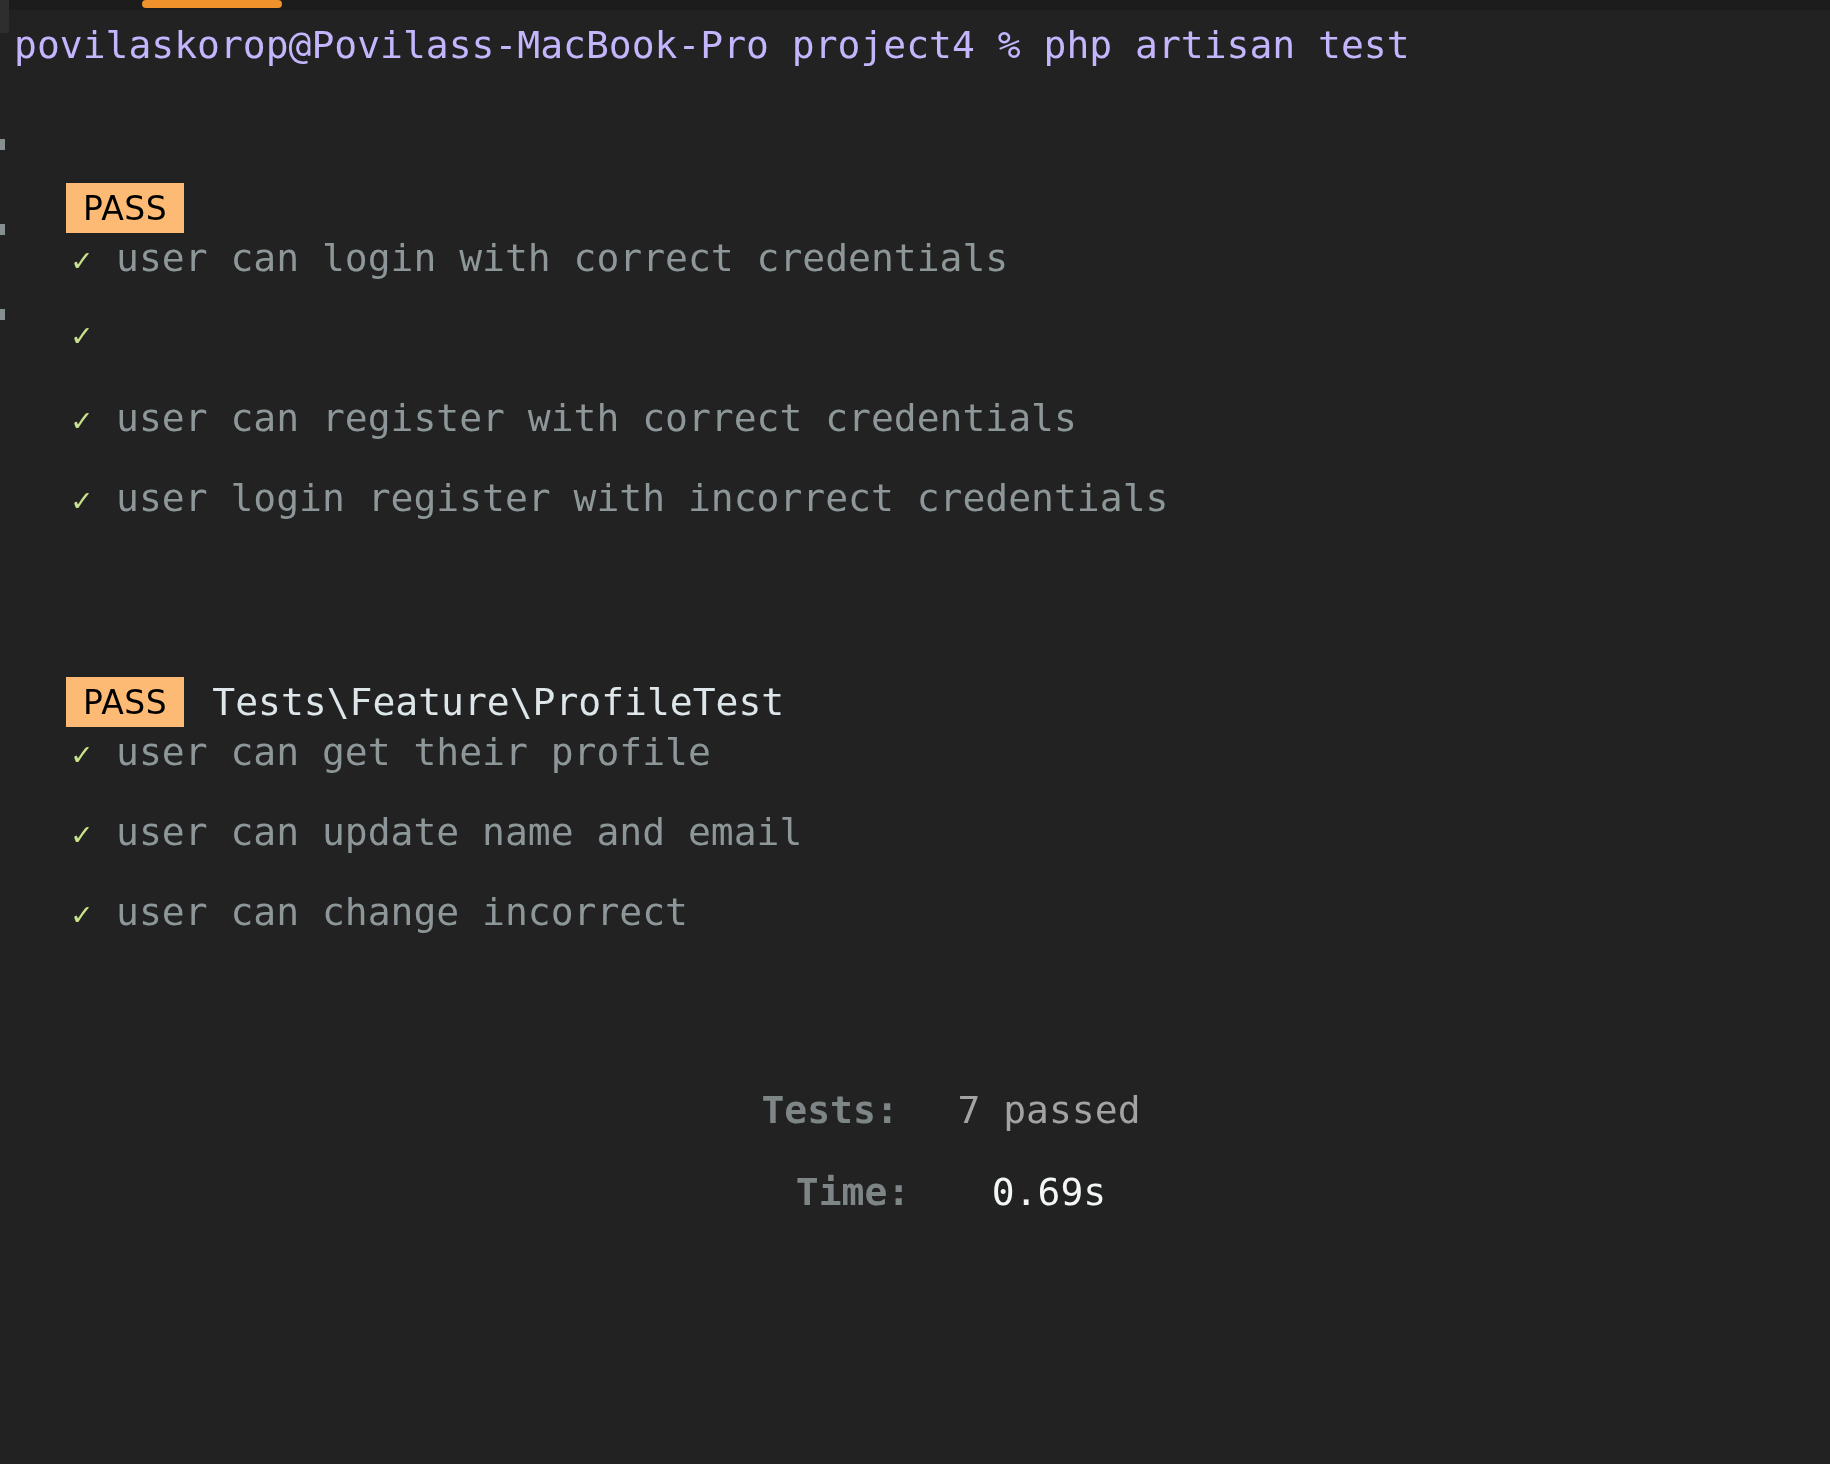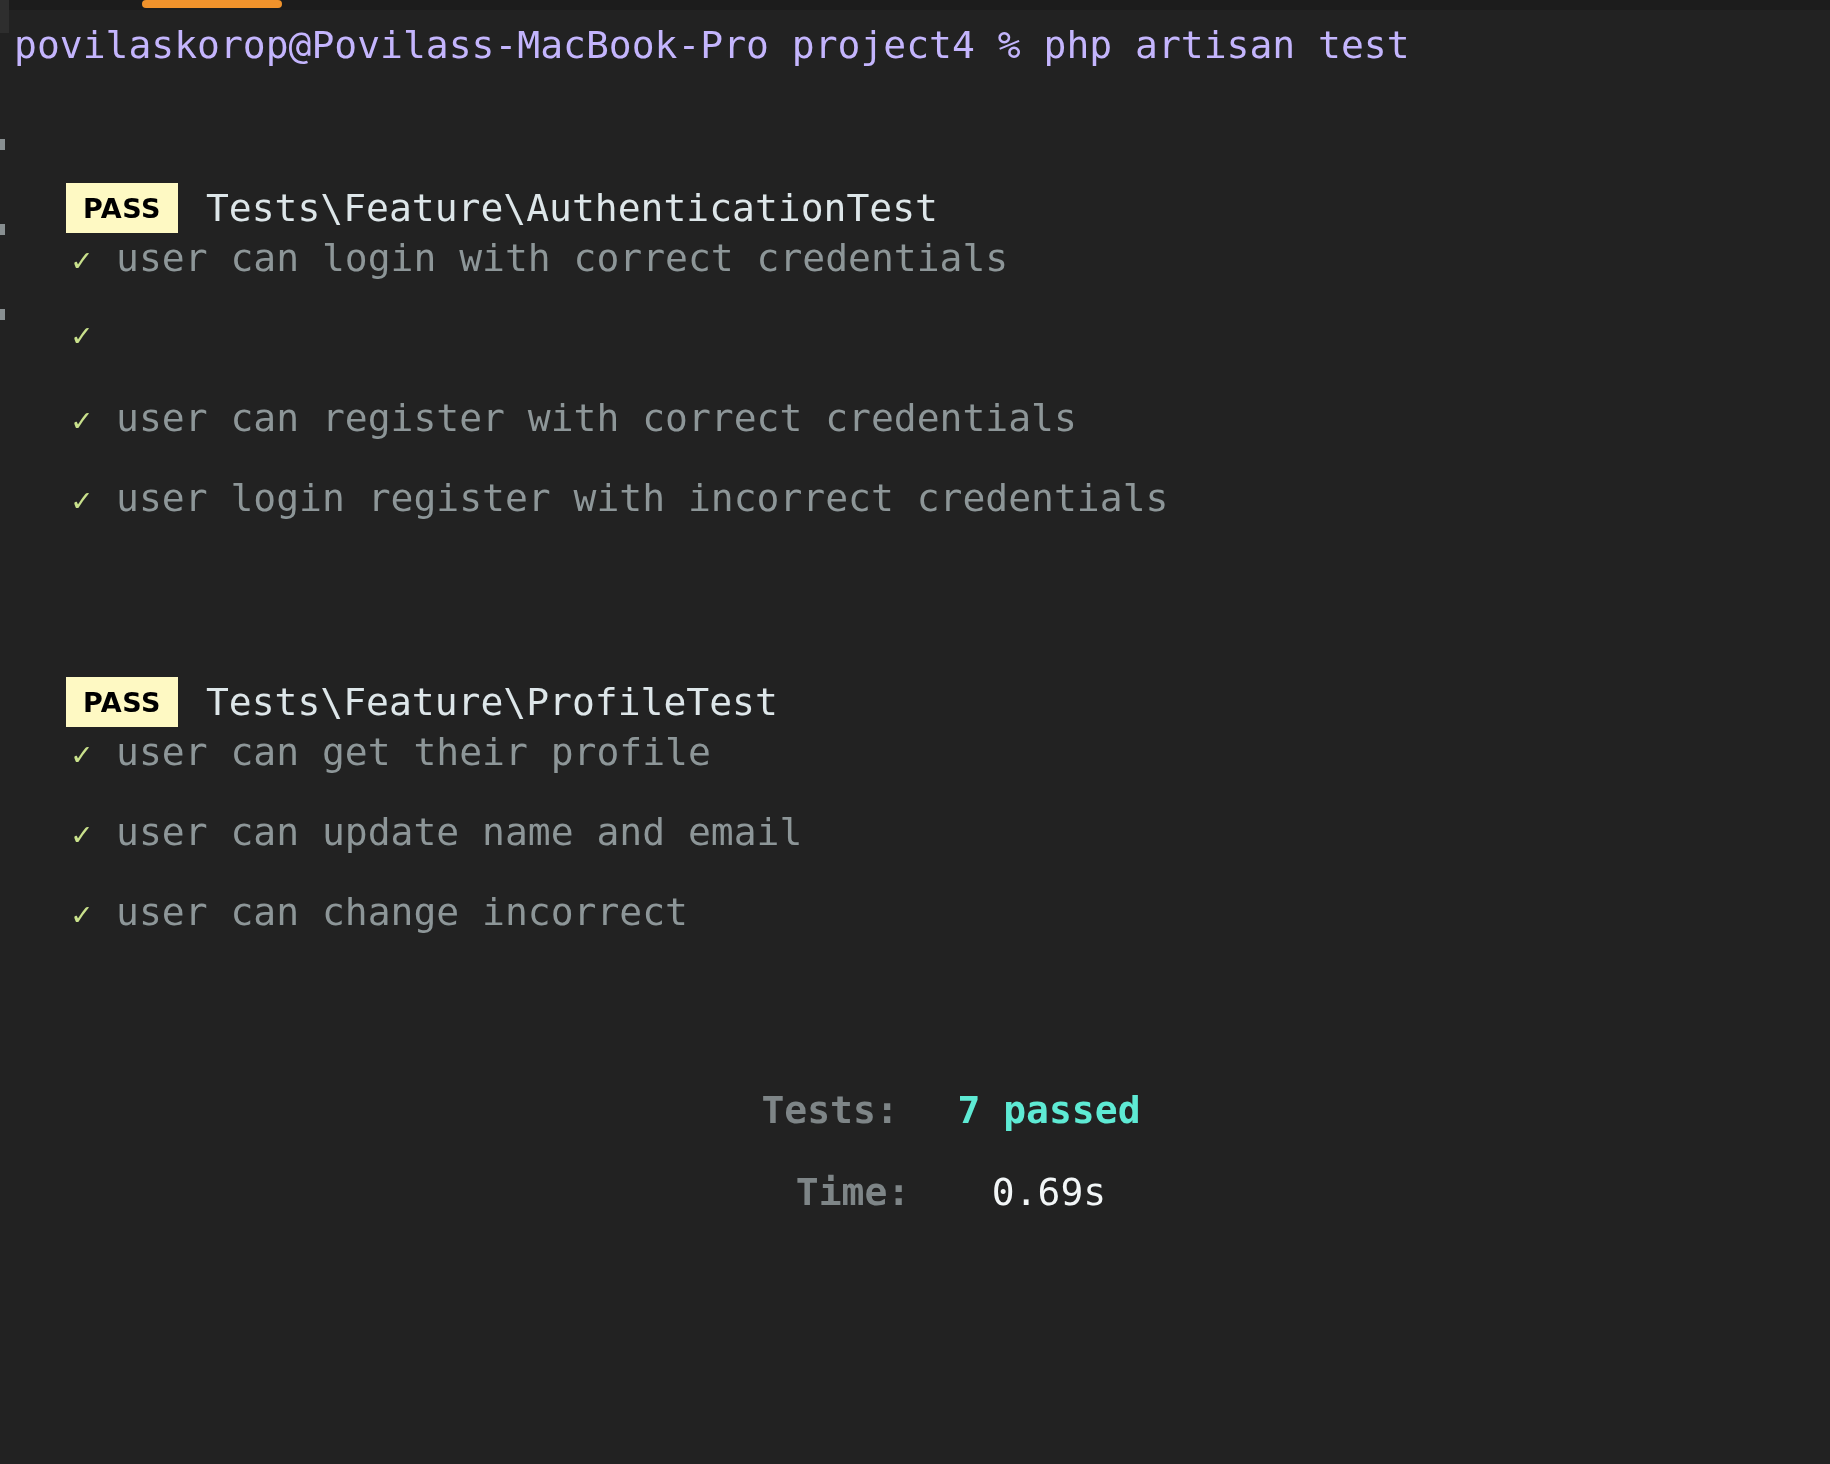--- a/index.html
+++ b/index.html
@@ -84,24 +84,24 @@
   .suite-header {
     display: flex;
     align-items: center;
     height: 56px;
     padding-left: 52px;
   }
   .pass-badge {
     display: inline-flex;
     align-items: center;
     justify-content: center;
-    background: #fef9c3;
+    background: #fdba74;
     color: #000000;
-    font-weight: bold;
-    font-size: 27px;
+    font-weight: normal;
+    font-size: 33px;
     line-height: 1;
     height: 50px;
     padding: 0 17px;
     letter-spacing: 0.5px;
     font-family: "DejaVu Sans", "Liberation Sans", sans-serif;
   }
   .suite-name {
     color: #dde6e9;
     font-size: 38px;
     margin-left: 28px;
@@ -139,21 +139,21 @@
   }
   .summary-label {
     color: #7e8587;
     font-size: 38px;
     font-weight: bold;
     width: 196px;
     flex: 0 0 196px;
     white-space: pre;
   }
   .summary-value { font-size: 38px; white-space: pre; }
-  .summary-value.accent { color: #5eead4; font-weight: bold; }
+  .summary-value.accent { color: #a3a3a3; font-weight: normal; }
   .summary-value.plain  { color: #f2f6f7; }
 </style>
 </head>
 <body>
 
 <div class="tab-strip">
   <div class="tab-active-indicator"></div>
 </div>
 <div class="chrome-left-block"></div>
 
@@ -162,21 +162,20 @@
 <div class="edge-fragment ef3"></div>
 
 <div class="terminal">
 
   <div class="line prompt-line">povilaskorop@Povilass-MacBook-Pro project4 % php artisan test</div>
 
   <div class="spacer-md"></div>
 
   <div class="suite-header">
     <span class="pass-badge">PASS</span>
-    <span class="suite-name">Tests\Feature\AuthenticationTest</span>
   </div>
 
   <div class="test-row">
     <span class="check-icon">✓</span>
     <span class="test-name">user can login with correct credentials</span>
   </div>
   <div class="test-row">
     <span class="check-icon">✓</span>
   </div>
   <div class="test-row">

